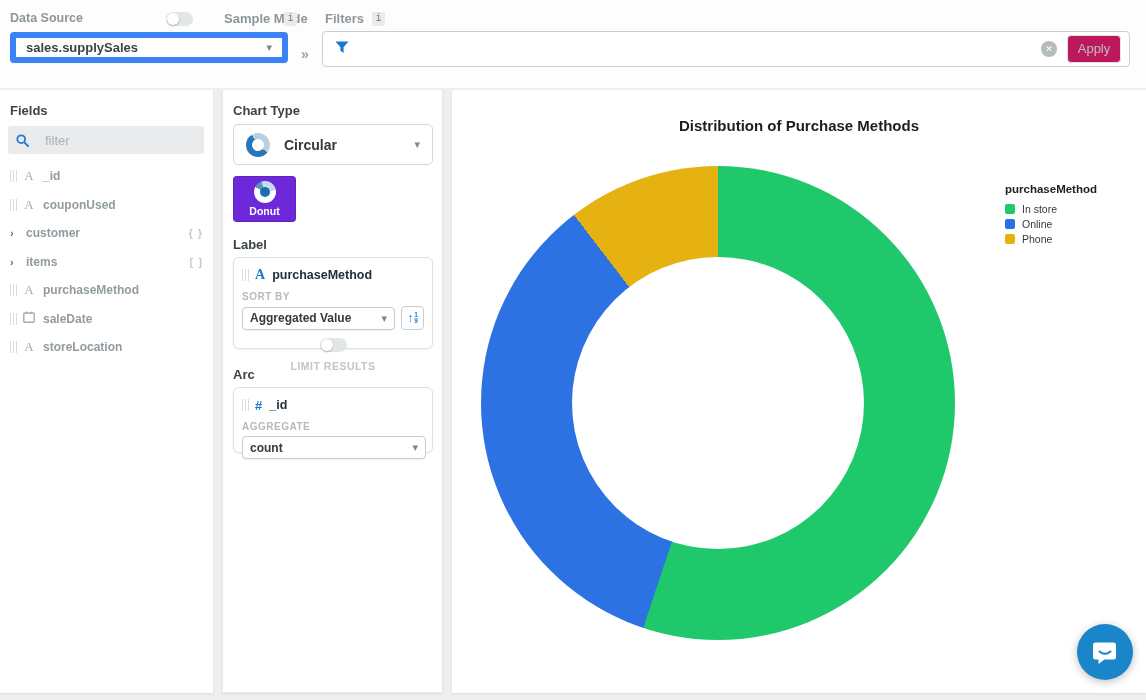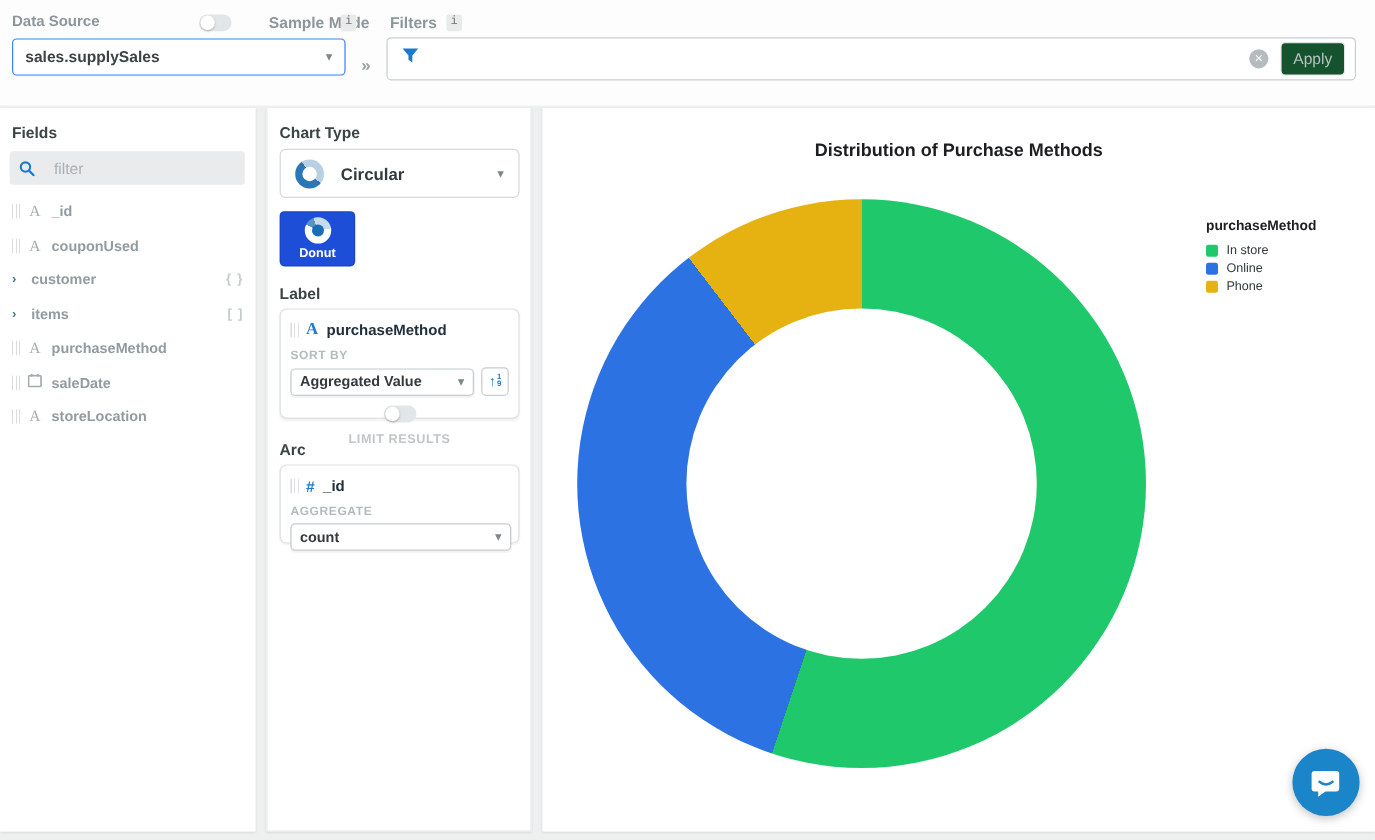--- a/index.html
+++ b/index.html
@@ -12,29 +12,29 @@
   .gray-label { font-size:12.5px; font-weight:bold; color:#8d969b; }
   .ds-label { position:absolute; left:10px; top:11px; }
   .toggle { width:27px; height:14px; background:#e3e6e6; border-radius:8px; position:relative; display:inline-block; }
   .toggle .knob { position:absolute; left:1px; top:1px; width:12px; height:12px; background:#fff; border-radius:50%; box-shadow:0 1px 2px rgba(0,0,0,.25); }
   .sample-toggle { position:absolute; left:166px; top:12px; }
   .sample-label { position:absolute; left:197px; top:11px; font-size:13px;margin-left:27px; }
   .info-badge { display:inline-block; min-width:13px; height:14px; background:#e9ebeb; border-radius:2px; color:#6d757a; font-family:"Liberation Mono","DejaVu Sans Mono",monospace; font-size:10px; line-height:14px; text-align:center; padding:0 2px; }
   .sample-info { position:absolute; left:284px; top:12px; }
   .filters-label { position:absolute; left:325px; top:11px; font-size:13px; }
   .filters-info { position:absolute; left:372px; top:12px; }
-  .ds-select { position:absolute; left:10px; top:32px; width:278px; height:31px; background:#fff; border:1px solid #3b82f6; border-radius:4px; box-shadow:0 1px 1px rgba(0,0,0,.04); display:flex; align-items:center; padding:0 10px; cursor:pointer; }
+  .ds-select { position:absolute; left:10px; top:32px; width:278px; height:31px; background:#fff; border:6px solid #3b82f6; border-radius:4px; box-shadow:0 1px 1px rgba(0,0,0,.04); display:flex; align-items:center; padding:0 10px; cursor:pointer; }
   .ds-select .val { font-size:13px; color:#3c4246; font-weight:bold; flex:1; }
   .chev { color:#7d868b; font-size:11px; }
   .collapse-arrows { position:absolute; left:301px; top:46px; color:#9aa2a6; font-size:14px; font-weight:bold; cursor:pointer; }
   .filter-bar { position:absolute; left:322px; top:31px; width:808px; height:36px; background:#fff; border:1px solid #c9ced0; border-radius:4px; display:flex; align-items:center; padding:0 8px; }
   .filter-bar .funnel { margin:0 6px 0 4px; }
   .filter-input { flex:1; border:none; outline:none; font-size:13px; color:#3c4246; background:transparent; }
   .clear-btn { width:16px; height:16px; border-radius:50%; background:#b6bbbd; color:#fff; font-size:9px; line-height:16px; text-align:center; cursor:pointer; margin-right:10px; flex:0 0 auto; }
-  .apply-btn { flex:0 0 auto; width:54px; height:28px; background:#14532d; border:1px solid #e2e5e6; border-radius:4px; color:#b9c0c4; font-size:13px; line-height:26px; text-align:center; cursor:default; }
+  .apply-btn { flex:0 0 auto; width:54px; height:28px; background:#be185d; border:1px solid #e2e5e6; border-radius:4px; color:#b9c0c4; font-size:13px; line-height:26px; text-align:center; cursor:default; }
 
   
   .panel { position:absolute; background:#fff; top:90px; height:603px; box-shadow:0 1px 2px rgba(0,0,0,.08); }
   .left-panel { left:0; width:213px;padding-left:24px; }
   .mid-panel { left:222px; width:221px; border:1px solid #e7eaeb; border-top:none; }
   .main-panel { left:452px; width:694px; }
   .panel-h { font-size:13px; font-weight:bold; color:#3d4447; }
 
   
   .fields-title { position:absolute; left:10px; top:13px; }
@@ -48,21 +48,21 @@
   .field-name { font-size:12px; font-weight:bold; color:#929ba0; }
   .expand-chev { color:#49798c; font-size:11px; font-weight:bold; margin-right:8px; width:8px; }
   .type-badge { margin-left:auto; color:#c4cacd; font-size:11px; font-weight:bold; letter-spacing:1px; }
 
   
   .ct-title { position:absolute; left:10px; top:13px; }
   .ct-select { position:absolute; left:10px; top:34px; width:200px; height:41px; border:1px solid #d4d8da; border-radius:5px; background:#fff; display:flex; align-items:center; padding:0 12px; cursor:pointer; }
   .donut-glyph { width:24px; height:24px; border-radius:50%; background:conic-gradient(from 130deg,#2a77b8 0 55%,#b9cfe2 55% 100%); position:relative; flex:0 0 auto; }
   .donut-glyph::after { content:""; position:absolute; left:6px; top:6px; width:12px; height:12px; border-radius:50%; background:#fff; }
   .ct-select .val { font-size:14px; font-weight:bold; color:#33393d; margin-left:14px; flex:1; }
-  .subtype-btn { position:absolute; left:10px; top:86px; width:63px; height:46px; background:#1d4ed8; border-radius:4px; display:flex; flex-direction:column; align-items:center; justify-content:center; cursor:pointer; box-shadow:inset 0 0 0 1px rgba(0,0,0,.12); }
+  .subtype-btn { position:absolute; left:10px; top:86px; width:63px; height:46px; background:#6d28d9; border-radius:4px; display:flex; flex-direction:column; align-items:center; justify-content:center; cursor:pointer; box-shadow:inset 0 0 0 1px rgba(0,0,0,.12); }
   .subtype-btn .icon { width:22px; height:22px; border-radius:50%; background:conic-gradient(from -20deg,#c7dbea 0 28%,#ffffff 28% 88%,#5b93c2 88% 100%); position:relative; }
   .subtype-btn .icon::after { content:""; position:absolute; left:6px; top:6px; width:10px; height:10px; border-radius:50%; background:#1b6eb4; }
   .subtype-btn .lbl { color:#fff; font-size:10.5px; font-weight:bold; margin-top:2px; }
 
   .sec-title { position:absolute; left:10px; font-size:13px; font-weight:bold; color:#3d4447; }
   .enc-card { position:absolute; left:10px; width:200px; background:#fff; border:1px solid #dde1e3; border-radius:6px; box-shadow:0 1px 2px rgba(0,0,0,.06); padding:7px 8px; }
   .chip-row { display:flex; align-items:center; height:20px; cursor:grab; }
   .chip-a { font-family:"Liberation Serif","DejaVu Serif",serif; color:#1a7ad0; font-weight:bold; font-size:14px; margin-right:7px; }
   .chip-hash { color:#1a7ad0; font-weight:bold; font-size:13px; margin-right:7px; }
   .chip-name { font-size:12.5px; font-weight:bold; color:#22303c; }

